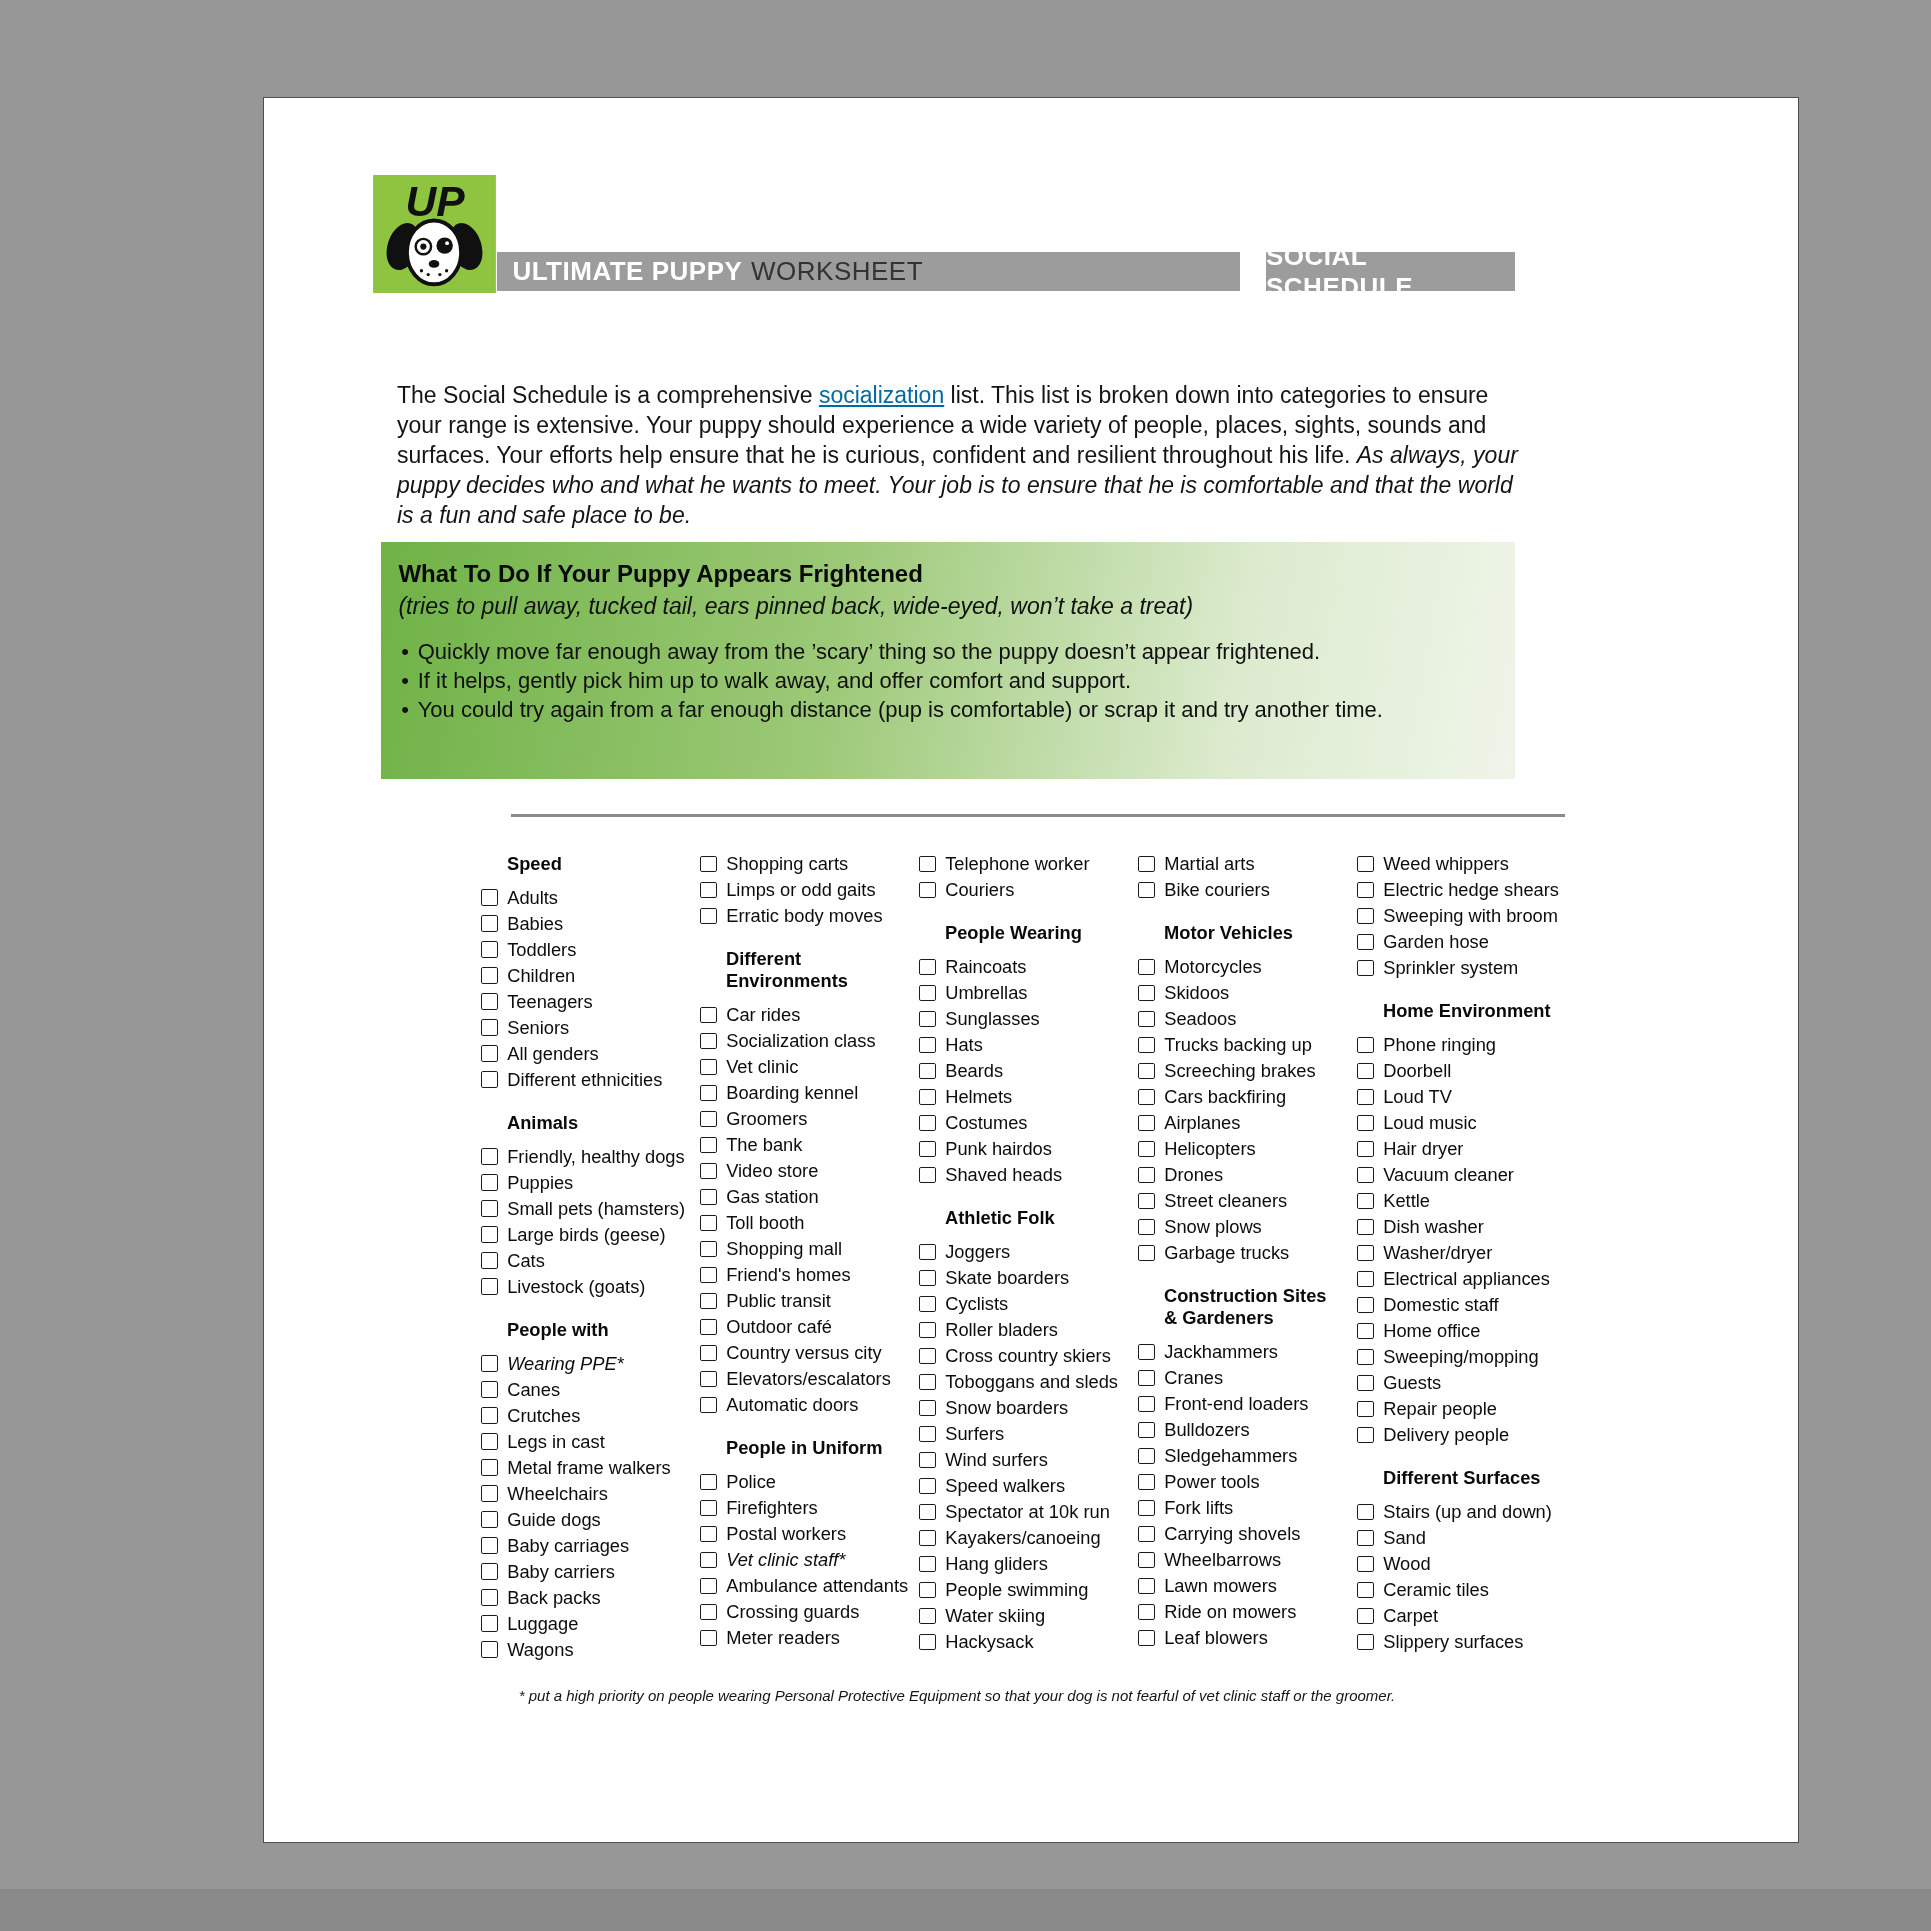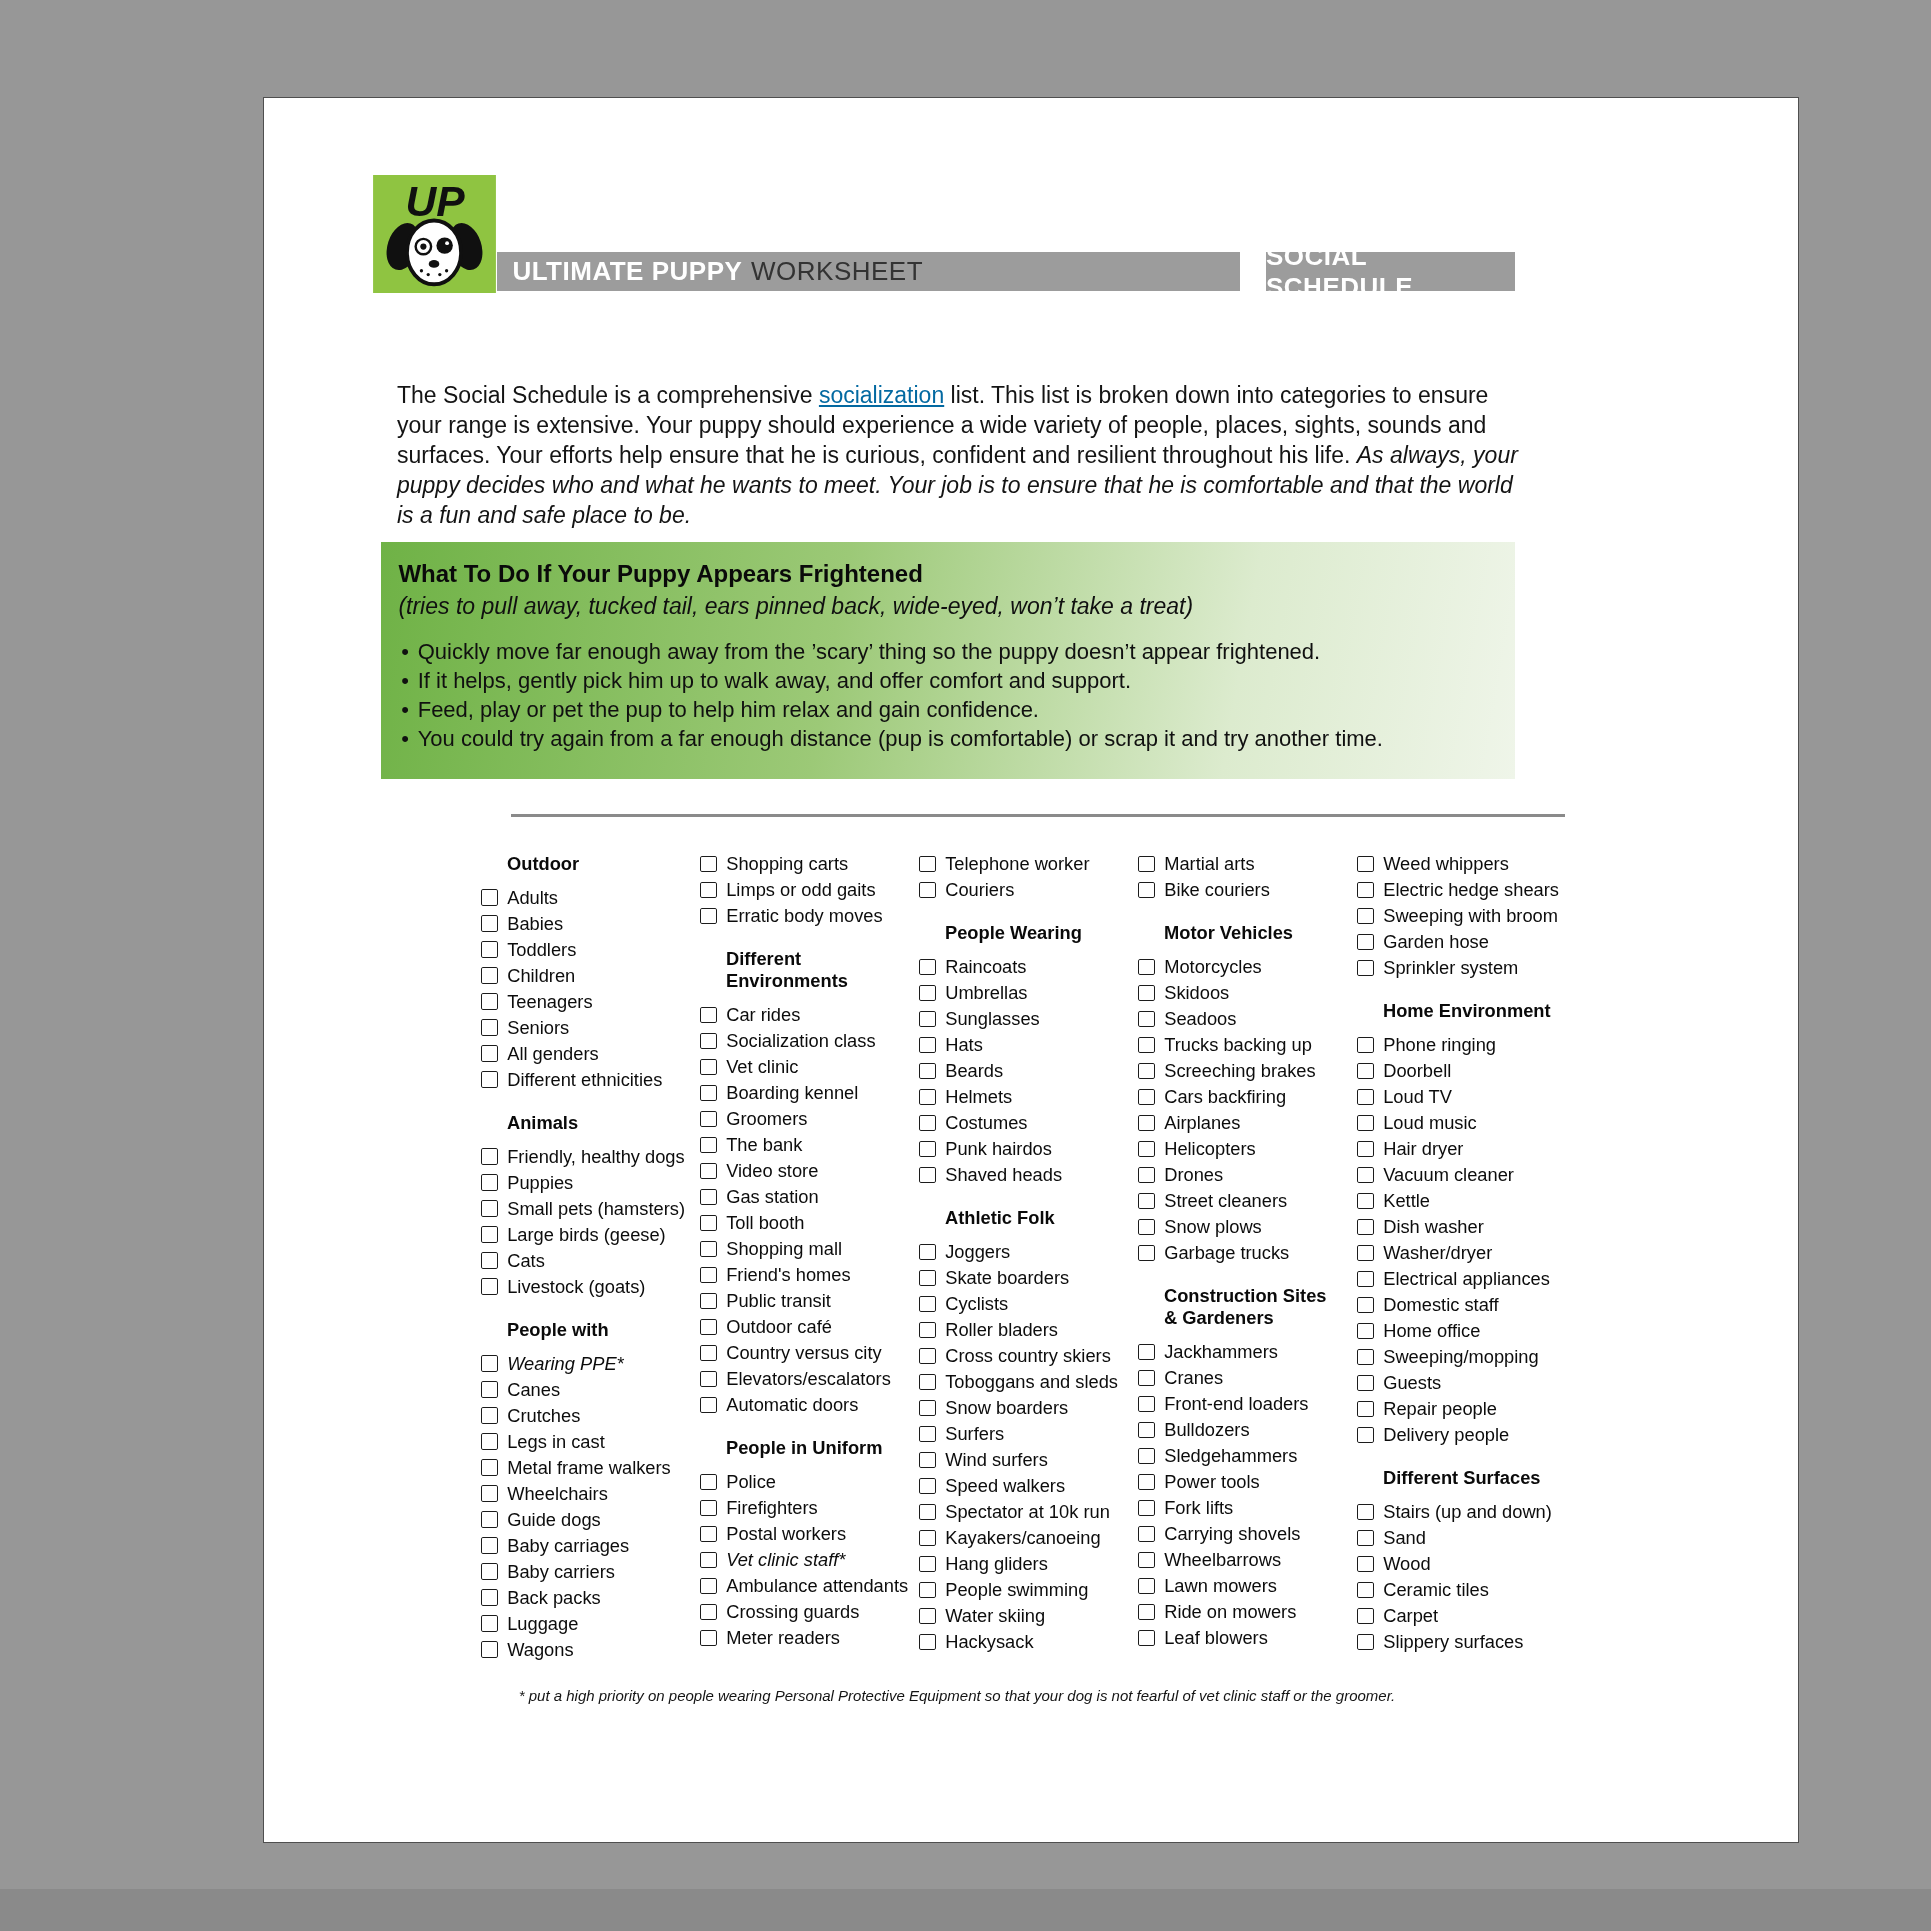--- a/index.html
+++ b/index.html
@@ -85,30 +85,29 @@
     </div>
 
     <p class="intro"><span>The Social Schedule is a comprehensive </span><a>socialization</a><span> list. This list is broken down into categories to ensure your range is extensive. Your puppy should experience a wide variety of people, places, sights, sounds and surfaces. Your efforts help ensure that he is curious, confident and resilient throughout his life. </span><span class="it">As always, your puppy decides who and what he wants to meet. Your job is to ensure that he is comfortable and that the world is a fun and safe place to be.</span></p>
 
     <div class="fright">
       <div class="fright-title">What To Do If Your Puppy Appears Frightened</div>
       <div class="fright-sub it">(tries to pull away, tucked tail, ears pinned back, wide-eyed, won’t take a treat)</div>
       <ul class="fright-list">
           <li>Quickly move far enough away from the ’scary’ thing so the puppy doesn’t appear frightened.</li>
           <li>If it helps, gently pick him up to walk away, and offer comfort and support.</li>
-          <li>Feed, play or pet the pup to help him relax and gain confidence.</li>
           <li>You could try again from a far enough distance (pup is comfortable) or scrap it and try another time.</li>
         </ul>
     </div>
 
     <div class="divider"></div>
 
     <div class="checklist">
       <div class="col">
-          <div class="col-heading">Outdoor</div>
+          <div class="col-heading">Speed</div>
           <div class="check-item">
             <span class="checkbox"></span>
             <span class="check-label">Adults</span>
           </div>
           <div class="check-item">
             <span class="checkbox"></span>
             <span class="check-label">Babies</span>
           </div>
           <div class="check-item">
             <span class="checkbox"></span>

